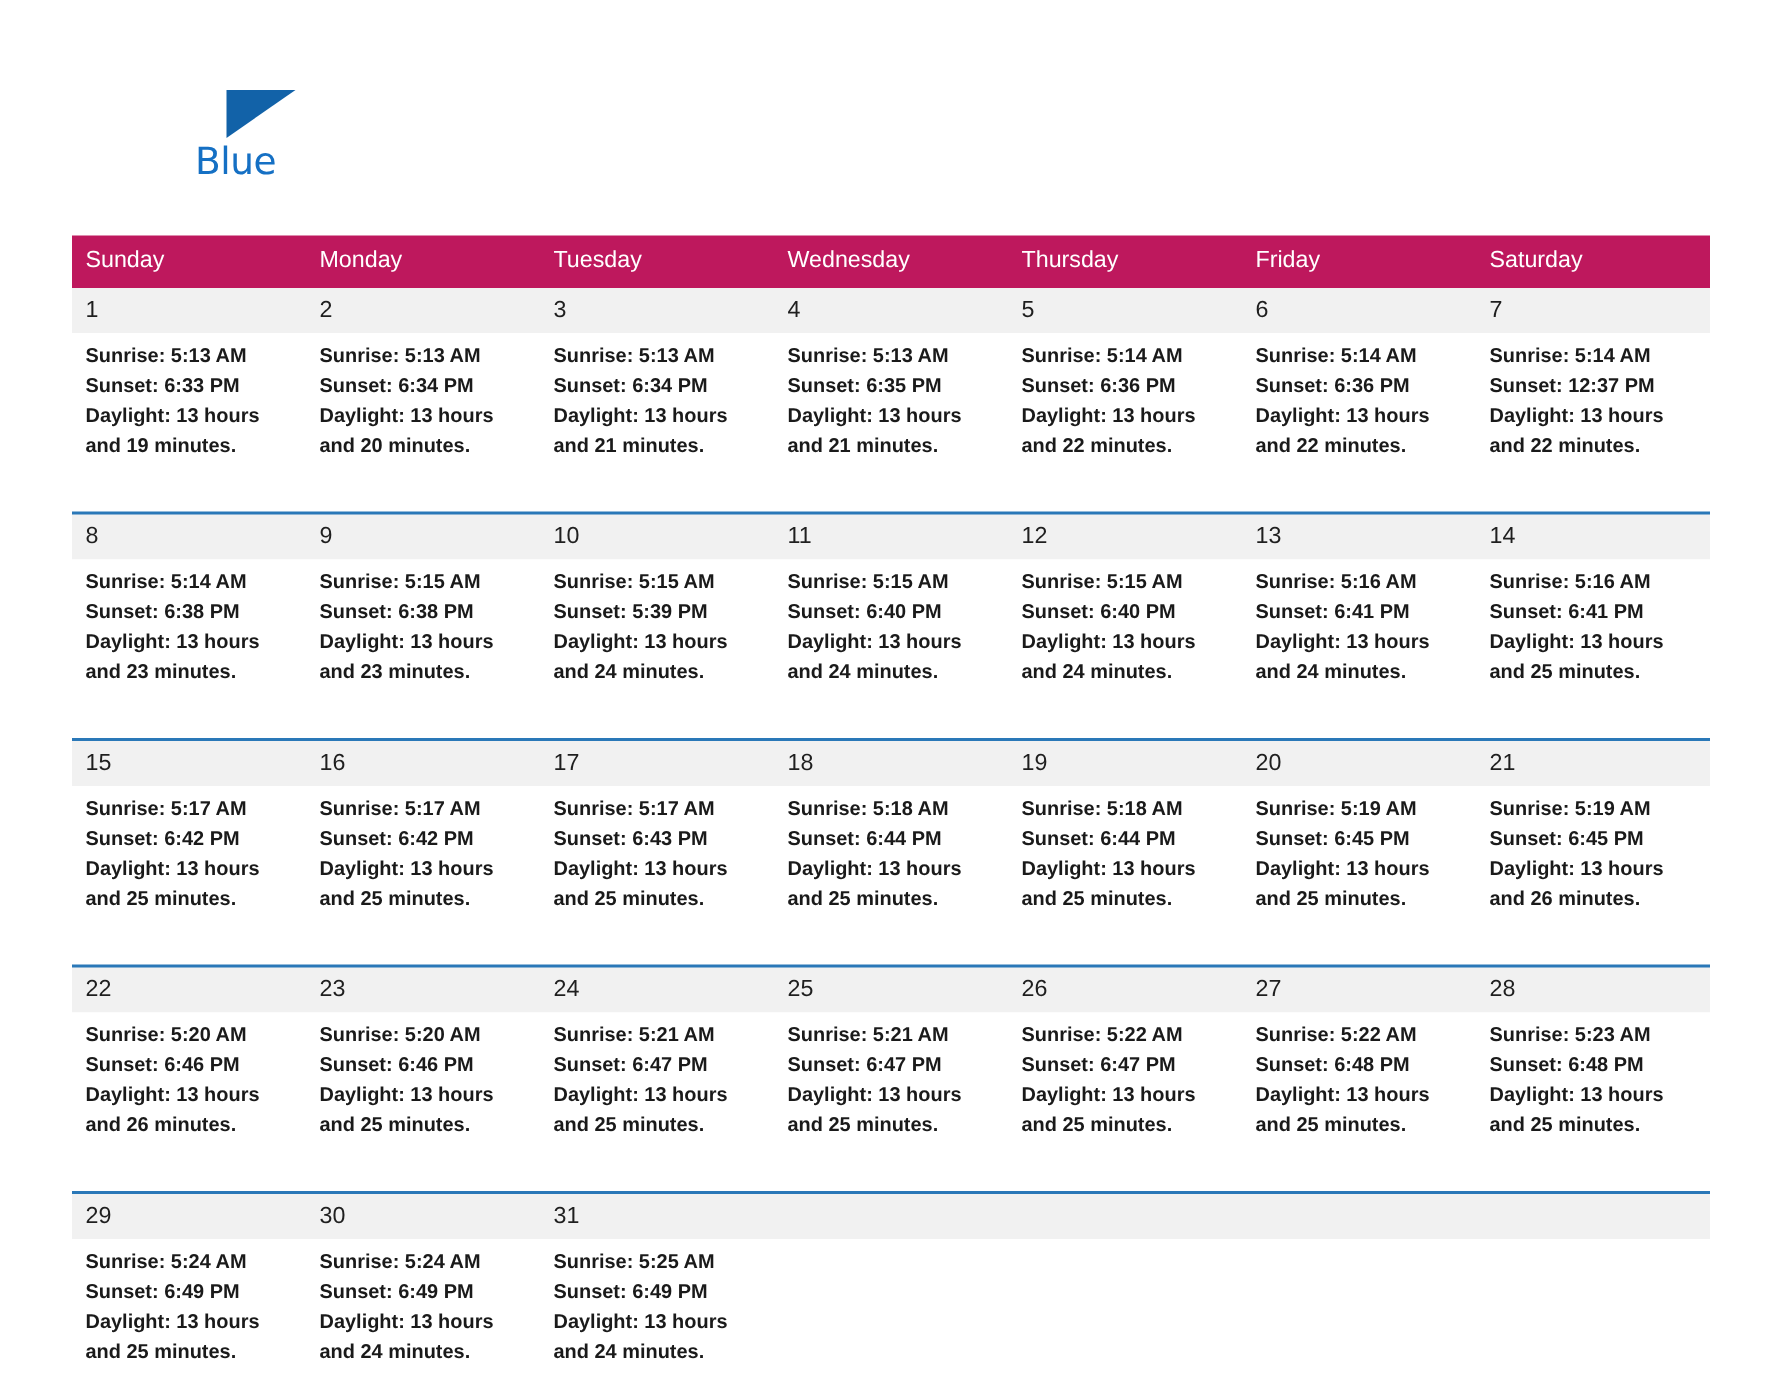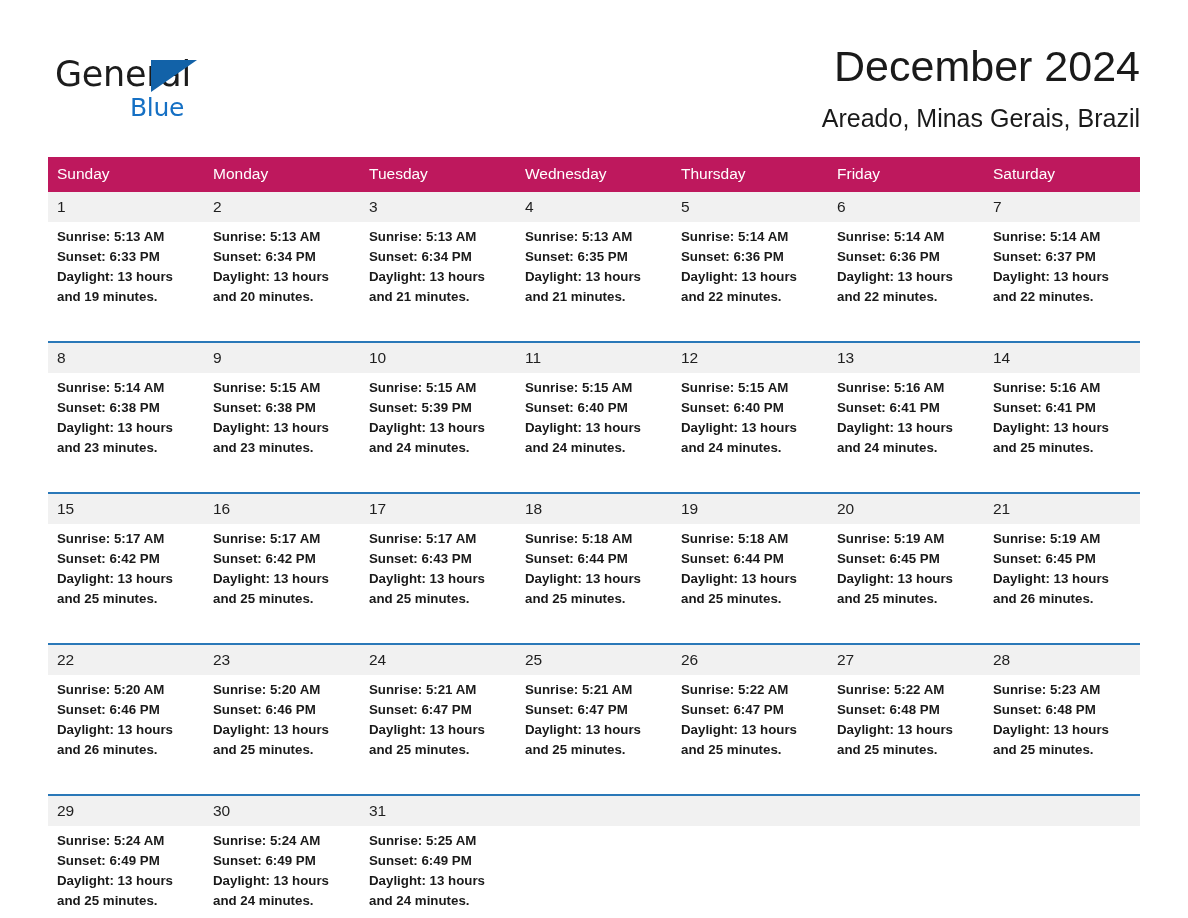--- a/index.html
+++ b/index.html
@@ -155,29 +155,24 @@
   tbody tr.num-row td.empty { background: #f1f1f1; }
 </style>
 </head>
 <body>
 
 <div class="page">
 
   <div class="masthead">
 
     <div class="logo">
-      <span class="logo-general">General</span>
       <span class="logo-tri"></span>
       <span class="logo-blue">Blue</span>
     </div>
 
-    <div class="title-block">
-      <div class="month-title">December 2024</div>
-      <div class="location-title">Areado, Minas Gerais, Brazil</div>
-    </div>
 
   </div>
 
   <table class="calendar">
     <colgroup>
       <col>
         <col>
         <col>
         <col>
         <col>
@@ -238,21 +233,21 @@
           <div class="detail-line">and 22 minutes.</div>
         </td>
         <td>
           <div class="detail-line">Sunrise: 5:14 AM</div>
           <div class="detail-line">Sunset: 6:36 PM</div>
           <div class="detail-line">Daylight: 13 hours</div>
           <div class="detail-line">and 22 minutes.</div>
         </td>
         <td>
           <div class="detail-line">Sunrise: 5:14 AM</div>
-          <div class="detail-line">Sunset: 6:37 PM</div>
+          <div class="detail-line">Sunset: 12:37 PM</div>
           <div class="detail-line">Daylight: 13 hours</div>
           <div class="detail-line">and 22 minutes.</div>
         </td>
       </tr>
       <tr class="spacer-row with-rule">
         <td colspan="7"></td>
       </tr>
 
       <tr class="num-row">
         <td>8</td>

